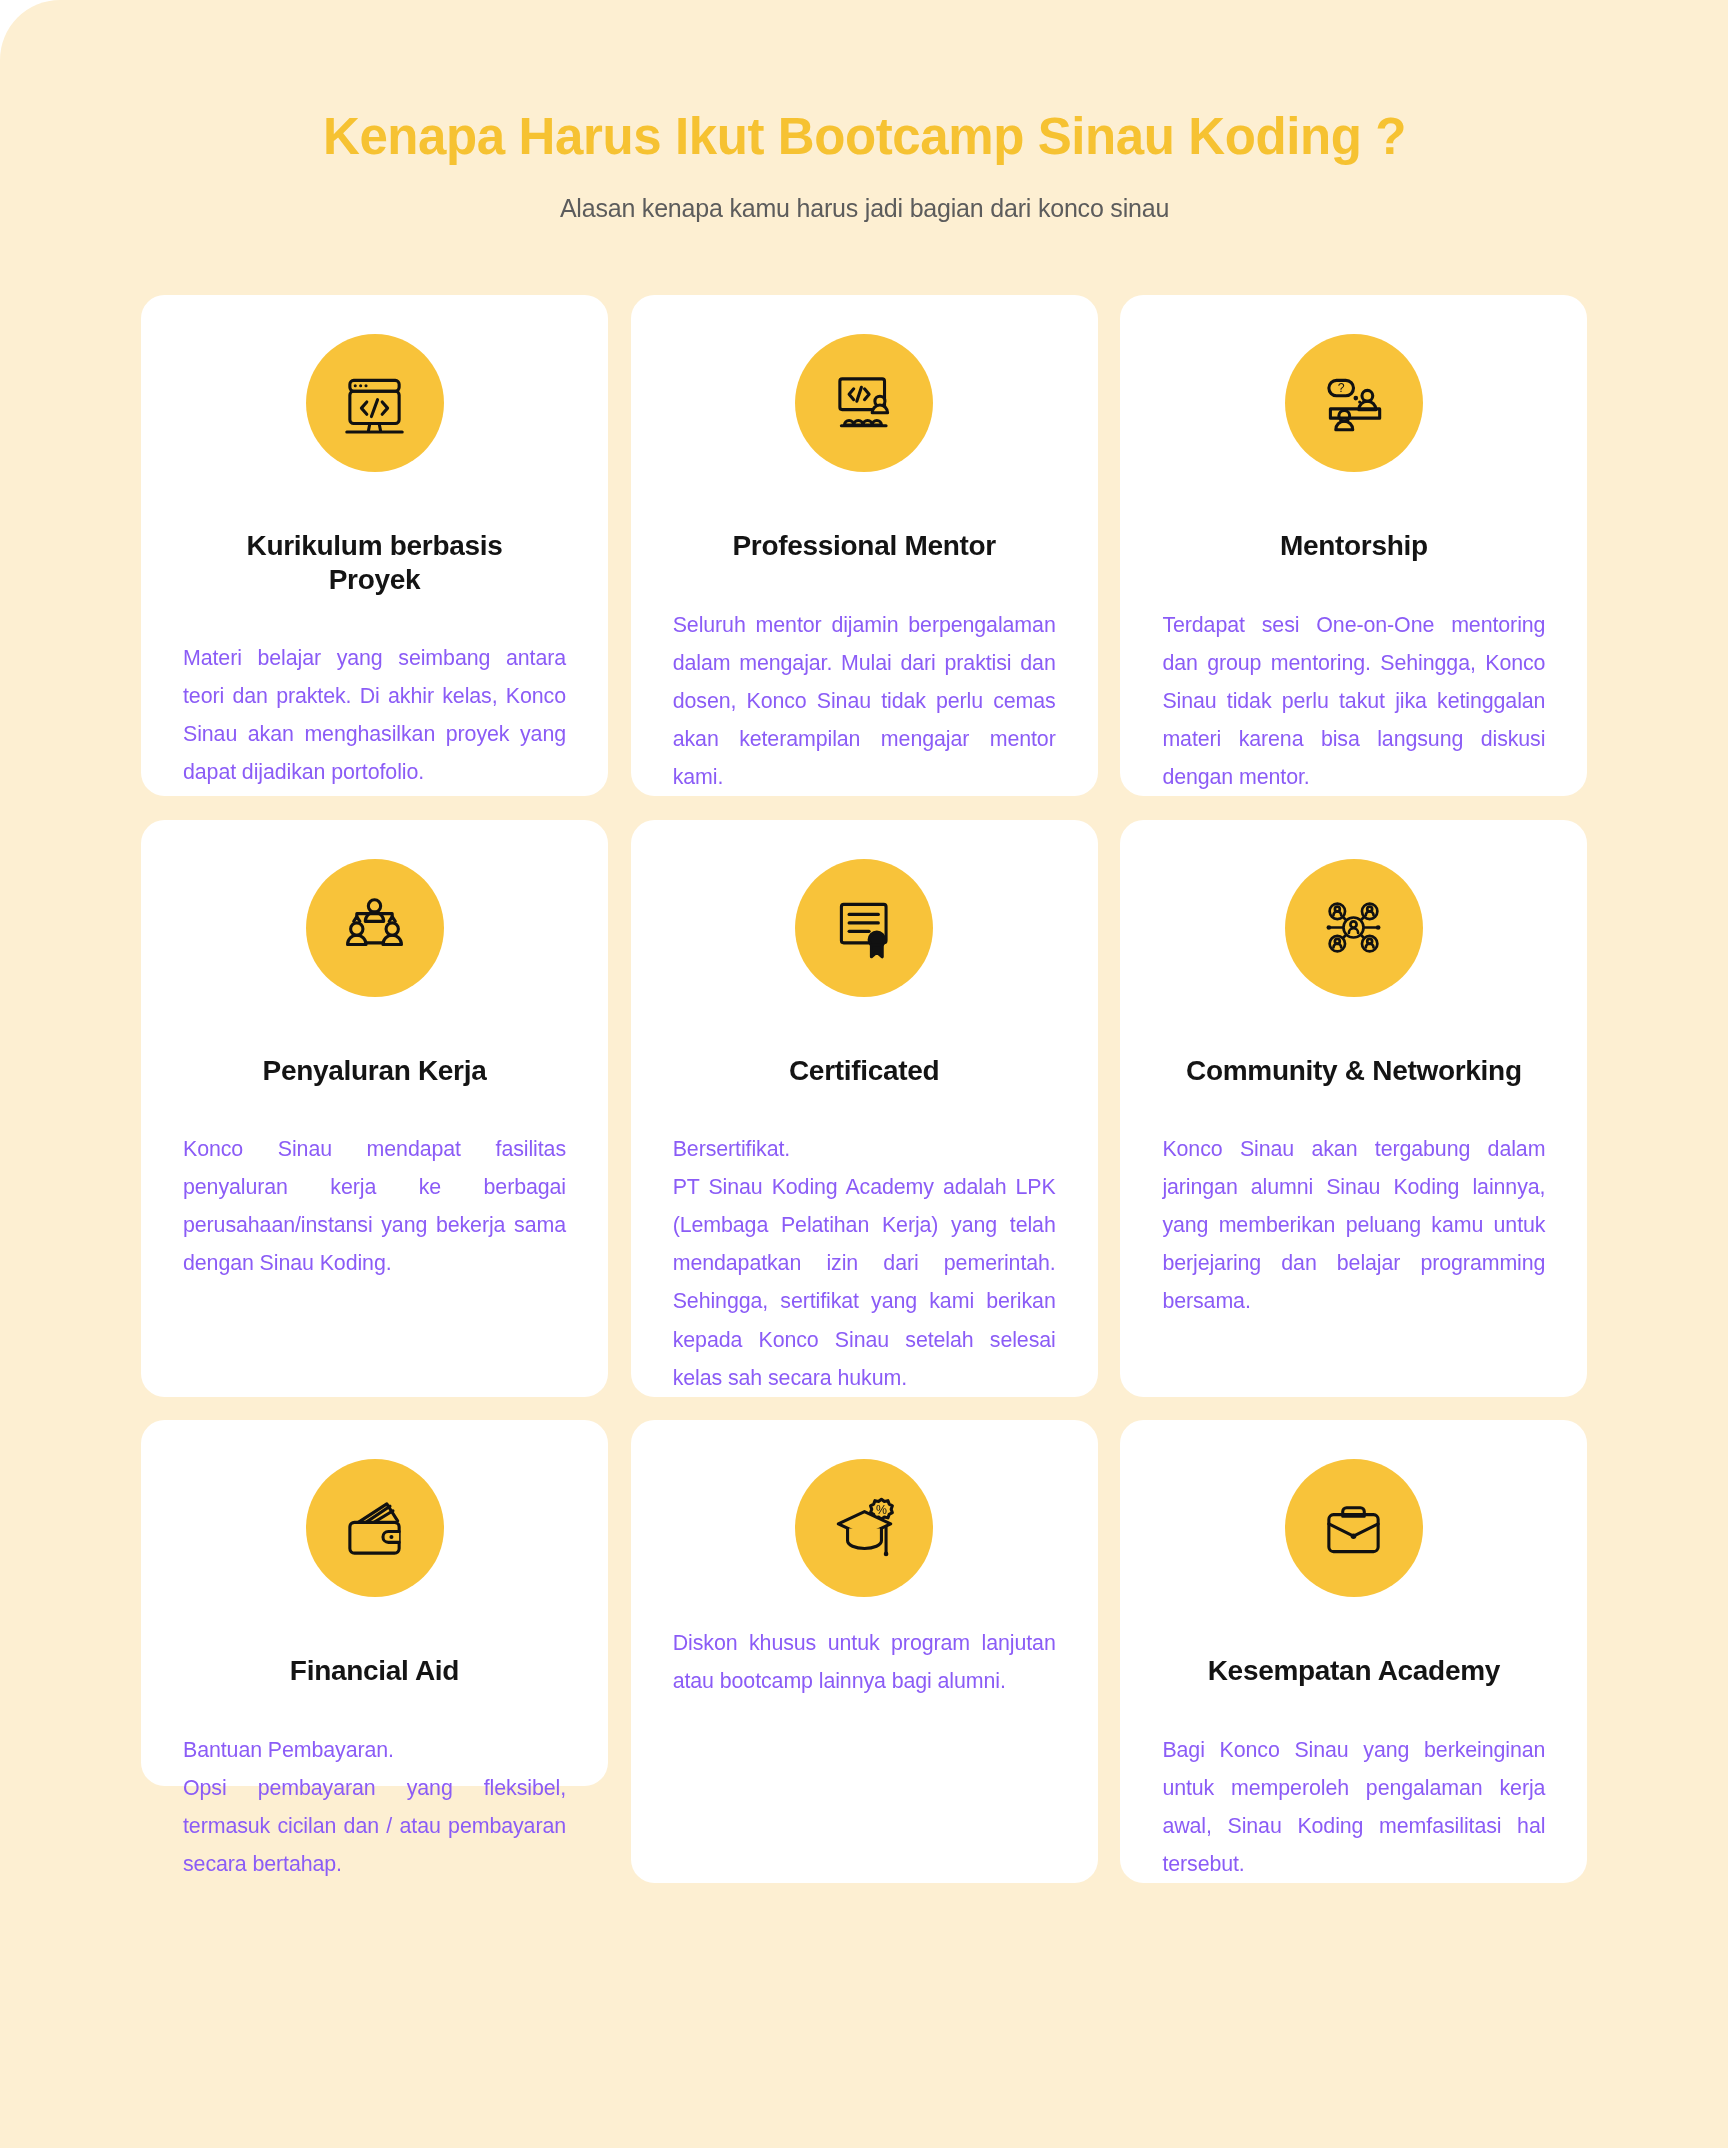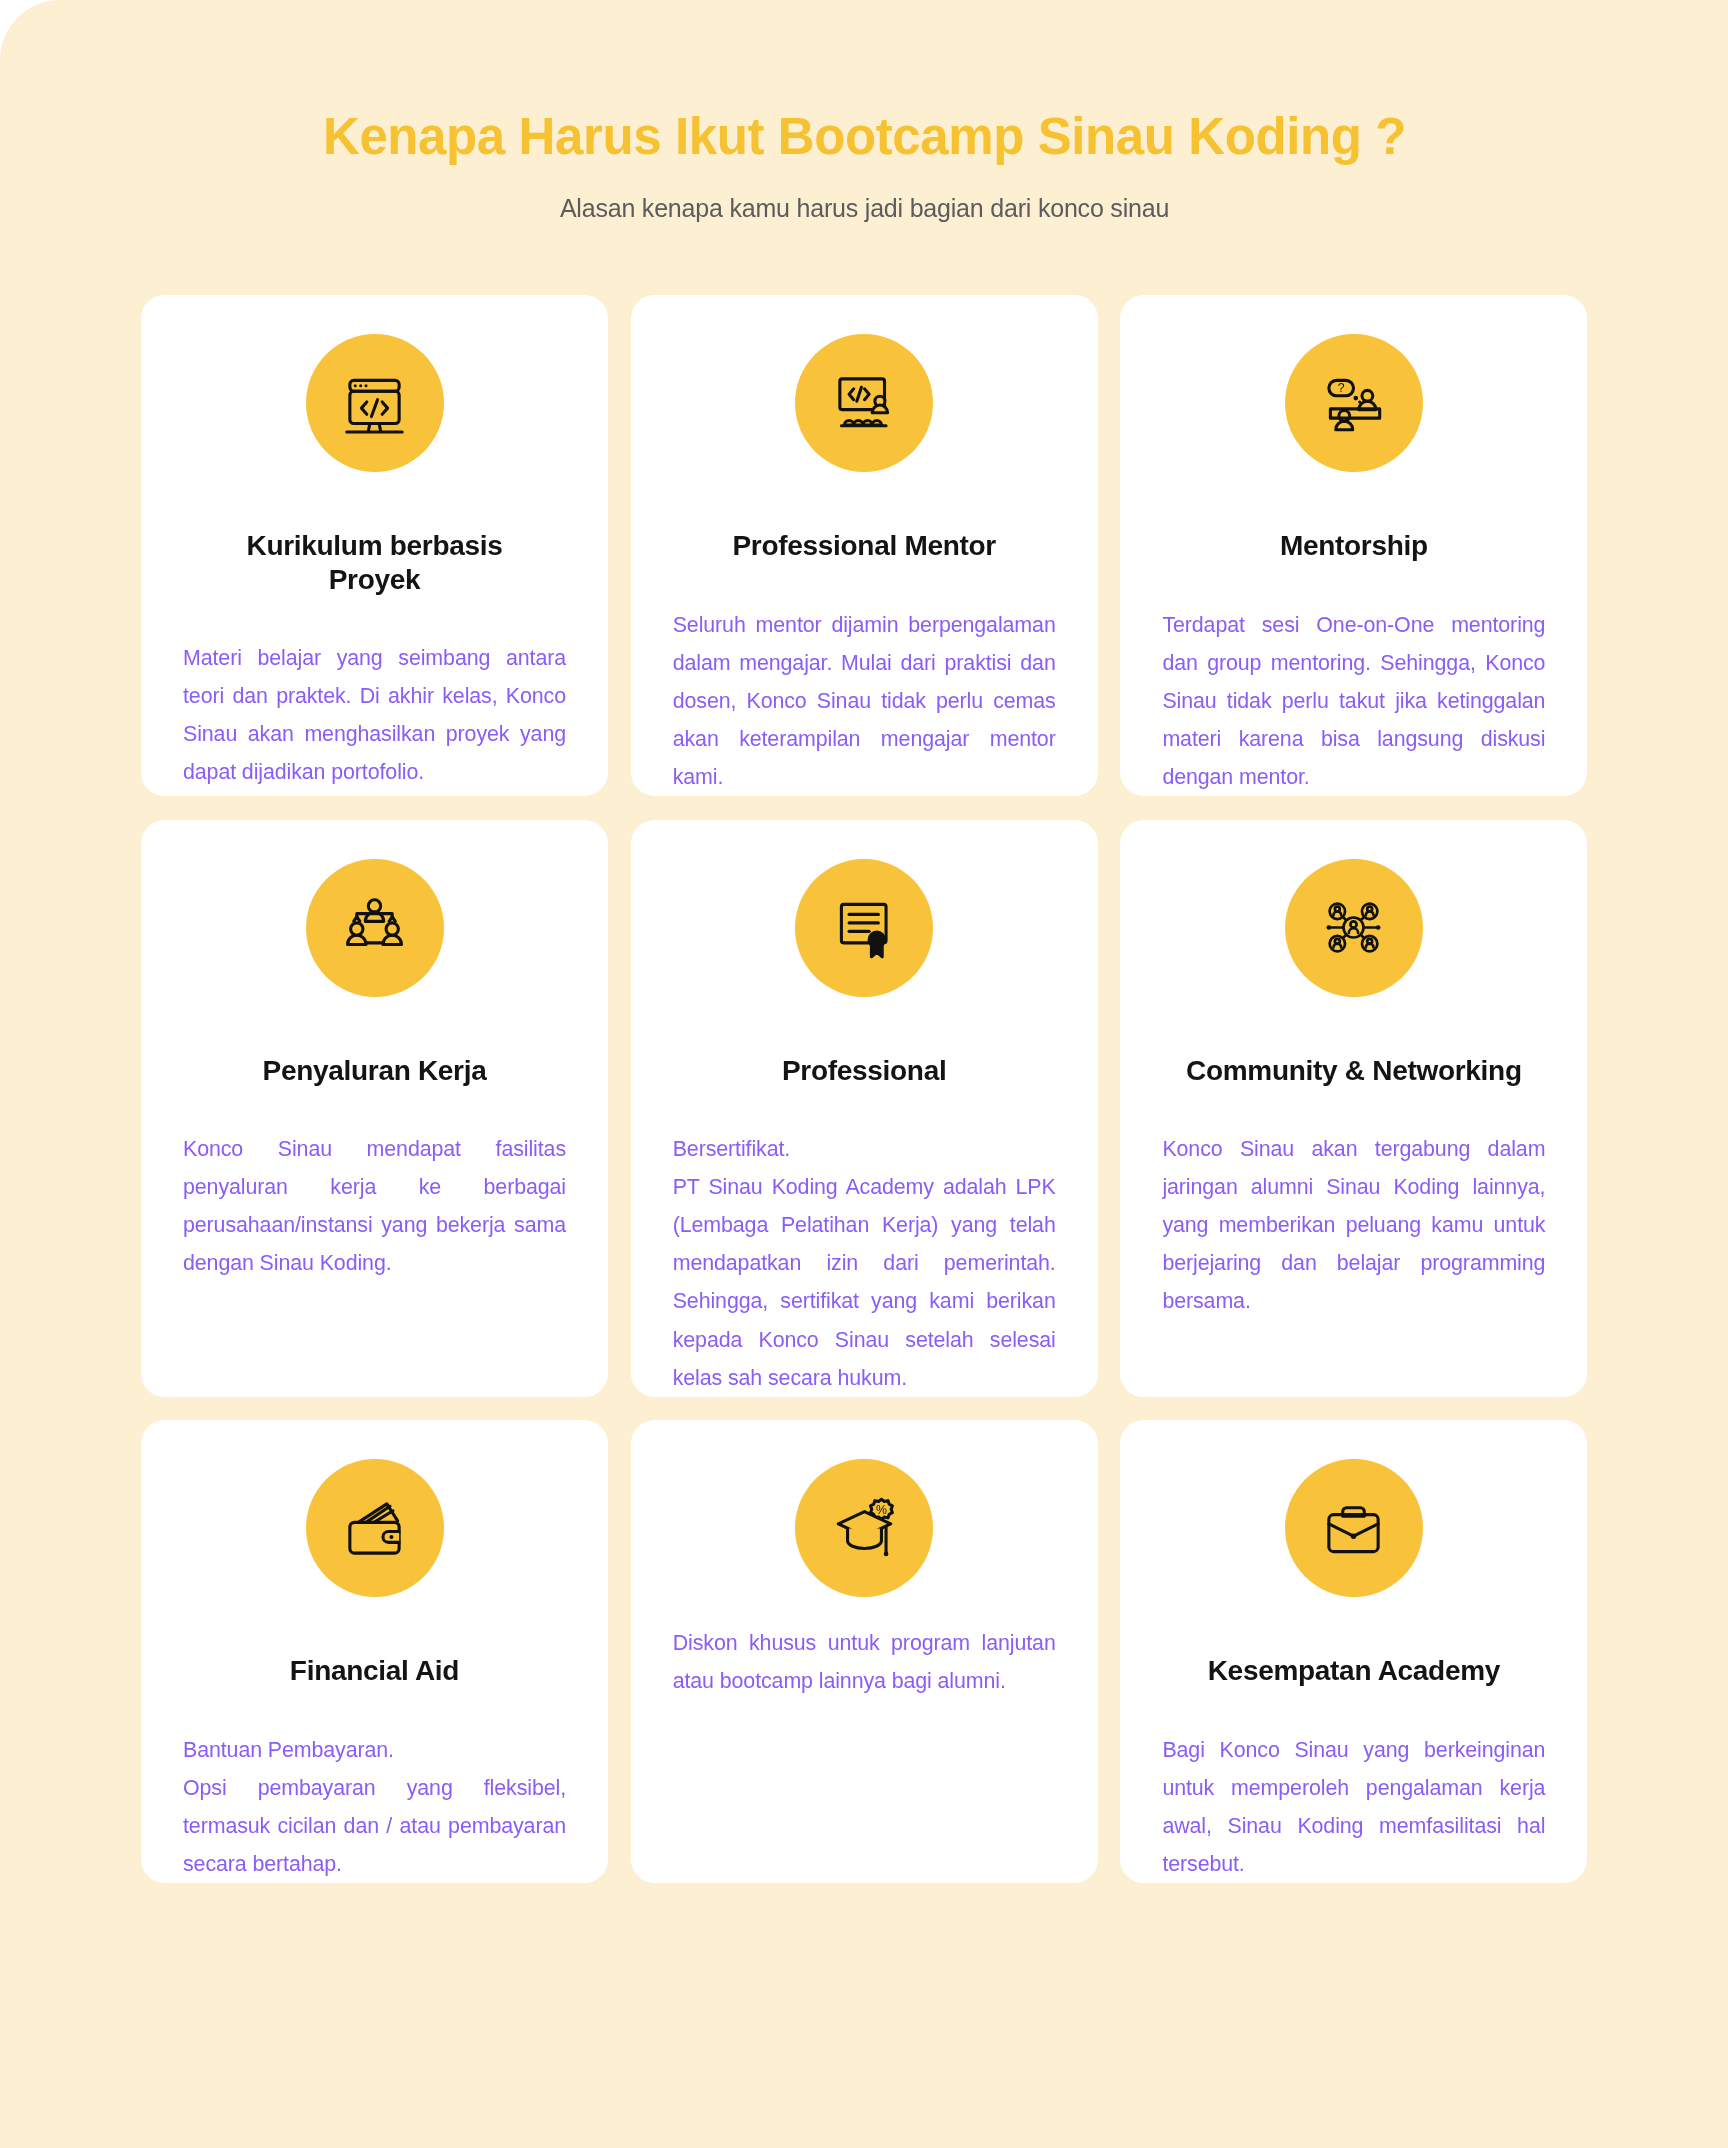--- a/index.html
+++ b/index.html
@@ -192,21 +192,21 @@
       <div class="icon-circle">
         <svg viewBox="0 0 100 100" fill="none" stroke="#111111" stroke-width="4" stroke-linecap="round" stroke-linejoin="round">
           <rect x="20" y="20" width="58" height="50" rx="3"></rect>
           <line x1="30" y1="33" x2="68" y2="33"></line>
           <line x1="30" y1="44" x2="68" y2="44"></line>
           <line x1="30" y1="55" x2="56" y2="55"></line>
           <circle cx="66" cy="66" r="10" fill="#111111" stroke="#111111"></circle>
           <path d="M59 73 L59 88 L66 82 L73 88 L73 73 Z" fill="#111111" stroke="#111111"></path>
         </svg>
       </div>
-      <h3 class="card-title">Professional</h3>
+      <h3 class="card-title">Certificated</h3>
       <p class="card-body lead-left">Bersertifikat.
 PT Sinau Koding Academy adalah LPK (Lembaga Pelatihan Kerja) yang telah mendapatkan izin dari pemerintah. Sehingga, sertifikat yang kami berikan kepada Konco Sinau setelah selesai kelas sah secara hukum.</p>
     </div>
 
     <div class="card" style="height: 577px;">
       <div class="icon-circle">
         <svg viewBox="0 0 100 100" fill="none" stroke="#111111" stroke-width="3.5" stroke-linecap="round" stroke-linejoin="round">
           <line x1="35" y1="35" x2="50" y2="50"></line>
           <line x1="65" y1="35" x2="50" y2="50"></line>
           <line x1="35" y1="65" x2="50" y2="50"></line>
@@ -229,21 +229,21 @@
           <path d="M24 76 a5 5 0 0 1 10 0"></path>
           <circle cx="71" cy="71" r="10" fill="#F8C33A"></circle>
           <circle cx="71" cy="68" r="3.2"></circle>
           <path d="M66 76 a5 5 0 0 1 10 0"></path>
         </svg>
       </div>
       <h3 class="card-title">Community &amp; Networking</h3>
       <p class="card-body">Konco Sinau akan tergabung dalam jaringan alumni Sinau Koding lainnya, yang memberikan peluang kamu untuk berjejaring dan belajar programming bersama.</p>
     </div>
 
-    <div class="card" style="height: 463px;">
+    <div class="card" style="height: 366px;">
       <div class="icon-circle">
         <svg viewBox="0 0 100 100" fill="none" stroke="#111111" stroke-width="4" stroke-linecap="round" stroke-linejoin="round">
           <path d="M26 44 L66 18 L80 40" fill="#F8C33A"></path>
           <path d="M36 44 L70 21"></path>
           <path d="M46 44 L74 27"></path>
           <rect x="18" y="42" width="64" height="40" rx="6" fill="#F8C33A"></rect>
           <path d="M82 54 L68 54 a7 7 0 0 0 0 14 L82 68" fill="#F8C33A"></path>
           <circle cx="72" cy="61" r="2.6" fill="#111111" stroke="none"></circle>
         </svg>
       </div>

